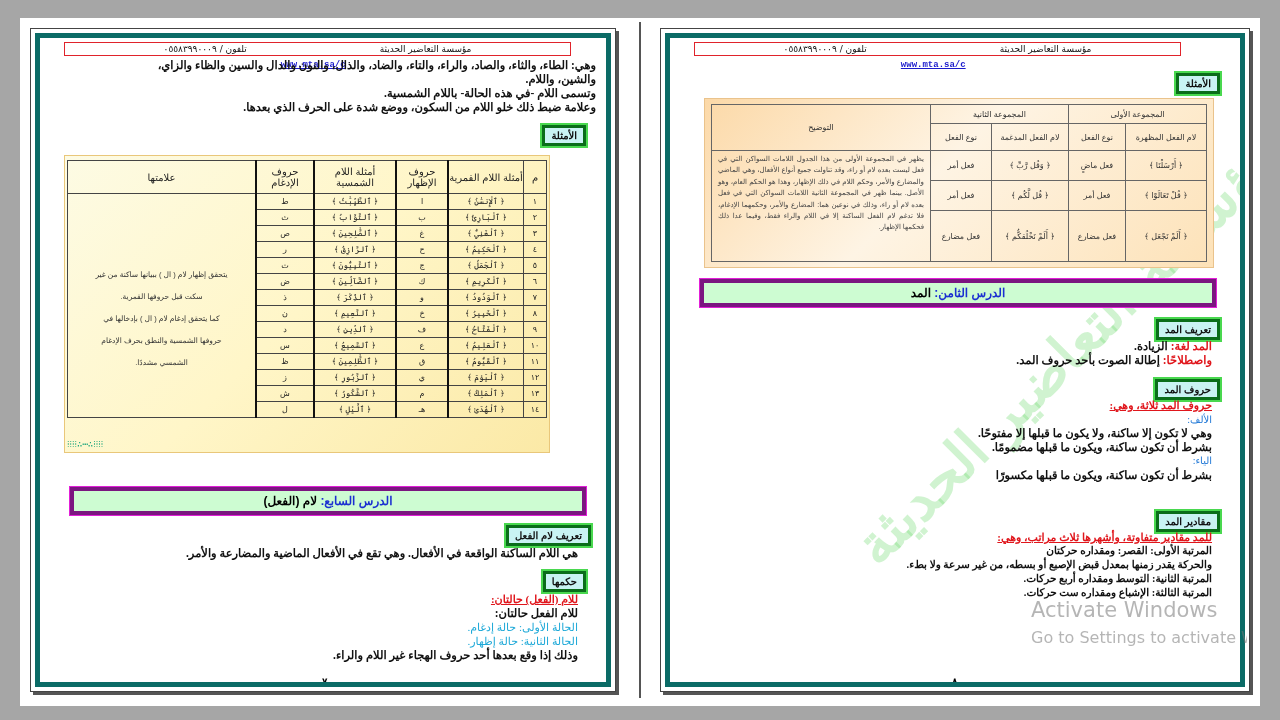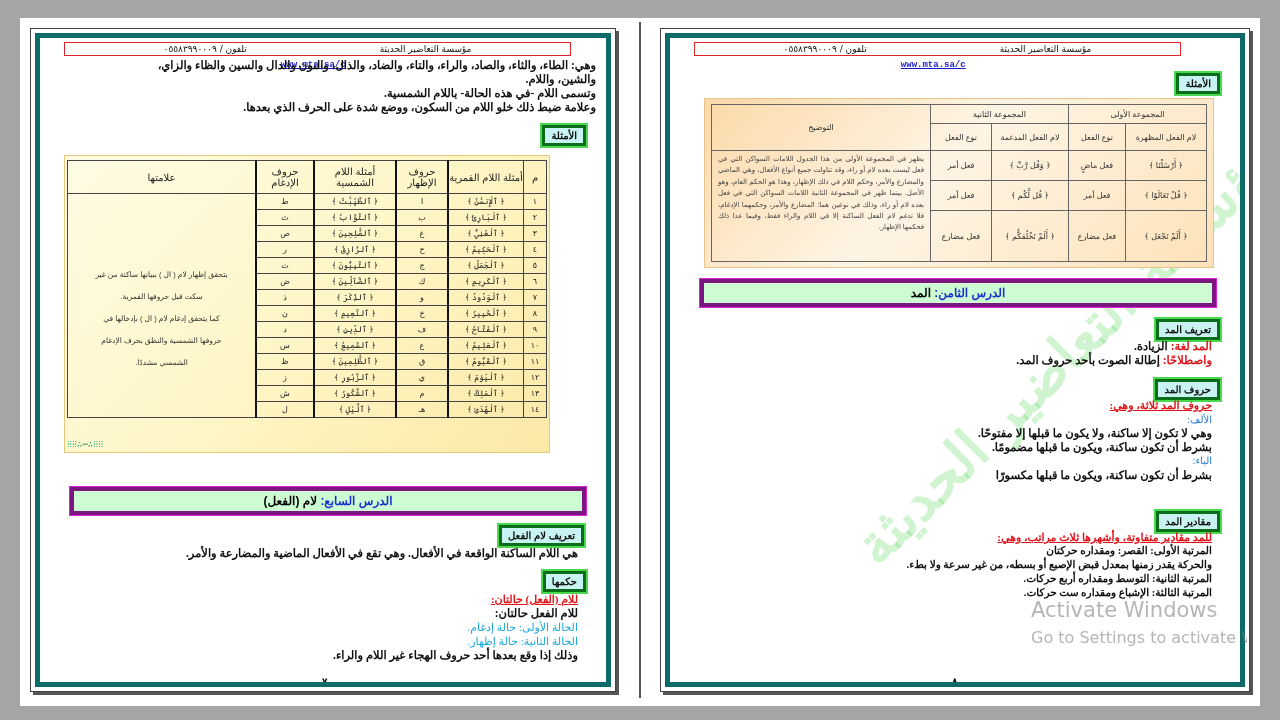--- a/index.html
+++ b/index.html
@@ -186,21 +186,21 @@
             </tr>
           </tbody>
       </table>
       <div class="dots">⁞⁞⁞⁞∴⋯∴⁞⁞⁞⁞</div>
     </div>
 
     <div class="lesson" style="left:30px;top:449px;width:508px;">
       <span class="blue">الدرس السابع:</span>&nbsp;<span>لام (الفعل)</span>
     </div>
 
-    <div style="position:absolute;top:486px;right:22px;margin-left:17px;">
+    <div style="position:absolute;top:486px;right:15px;margin-left:17px;">
       <span class="tagbox">تعريف لام الفعل</span>
     </div>
     <div class="rtl body-text" style="position:absolute;top:508px;right:28px;width:520px;">هي اللام الساكنة الواقعة في الأفعال. وهي تقع في الأفعال الماضية والمضارعة والأمر.</div>
 
     <div style="position:absolute;top:532px;right:20px;">
       <span class="tagbox">حكمها</span>
     </div>
     <div class="rtl" style="position:absolute;top:554px;right:28px;width:300px;line-height:14px;">
       <div class="red-ul">للام (الفعل) حالتان:</div>
       <div class="body-text">للام الفعل حالتان:</div>

